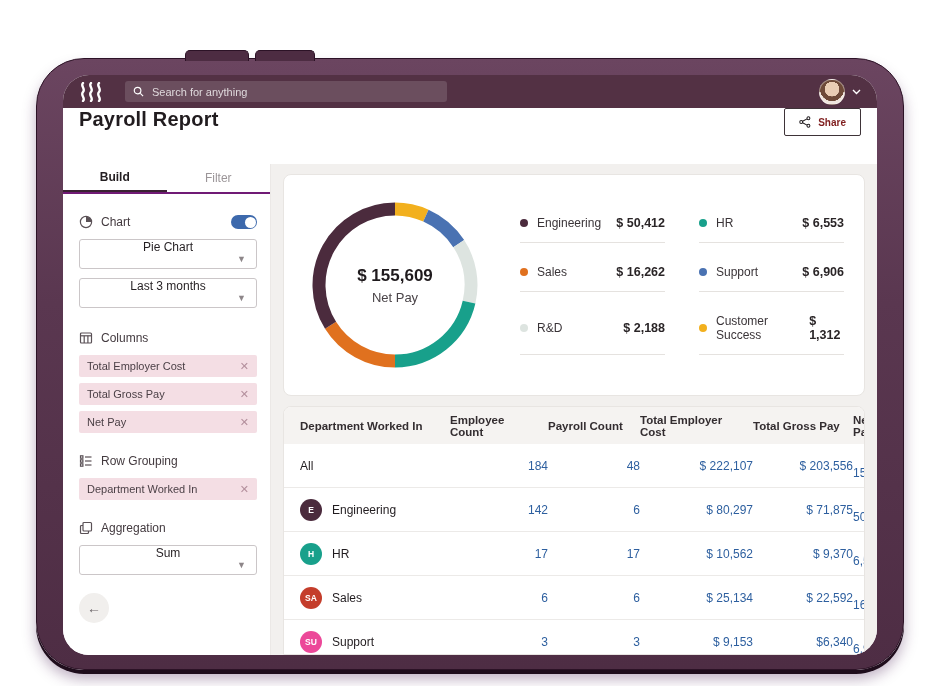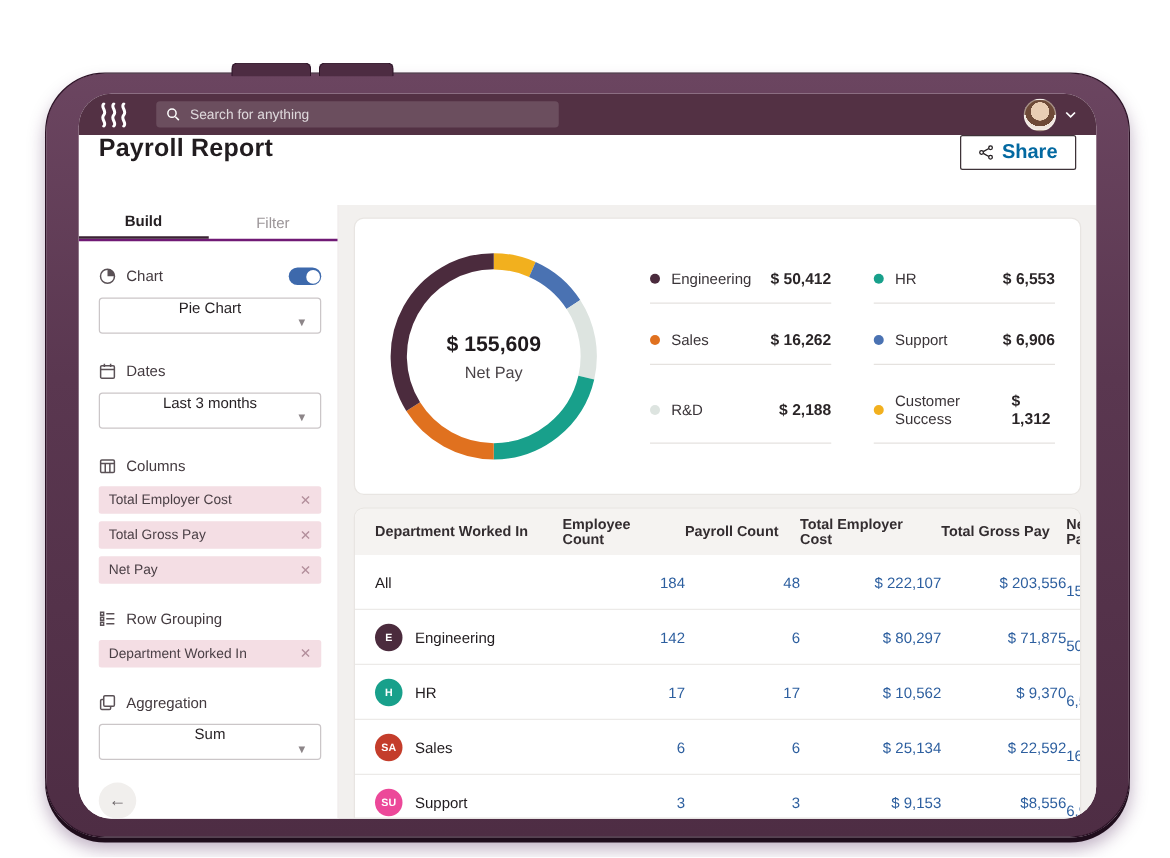--- a/index.html
+++ b/index.html
@@ -29,21 +29,21 @@
   .userarea{margin-left:auto;display:flex;align-items:center;gap:7px;}
   .avatar{width:24px;height:24px;border-radius:50%;
     background:radial-gradient(circle at 50% 38%,#e9cdb4 0 38%,#6e4a38 39% 62%,#f0e6de 63%);
     border:1px solid rgba(255,255,255,.4);}
 
   
   .appheader{flex:0 0 56px;background:#fff;display:flex;align-items:flex-start;padding:0 16px;}
   .page-title{font-size:20px;font-weight:700;color:#211c1f;letter-spacing:.2px;}
   .hbtns{margin-left:auto;display:flex;gap:10px;}
   .hbtn{height:28px;padding:0 14px;background:#fff;border:1px solid #3e3338;border-radius:2px;
-    display:flex;align-items:center;gap:7px;font-size:16px;font-weight:600;color:#0369a1;cursor:pointer;}
+    display:flex;align-items:center;gap:7px;font-size:10px;font-weight:600;color:#7f1d1d;cursor:pointer;}
 
   
   .appbody{flex:1;display:flex;min-height:0;}
   .sidebar{width:178px;flex:0 0 178px;background:#fff;border-right:1px solid #ebe8e6;
     padding:0 13px 0 16px;display:flex;flex-direction:column;}
   .tabs{display:flex;height:28px;margin:0 -13px 0 -16px;border-bottom:2px solid #701a75;}
   .tab{flex:1;display:flex;align-items:center;justify-content:center;font-size:12px;color:#9b9598;
     cursor:pointer;}
   .tab.active{color:#241f22;font-weight:700;border-bottom:2px solid #3a2233;}
   .sec-row{display:flex;align-items:center;gap:8px;margin-top:20px;height:16px;}
@@ -171,33 +171,20 @@
             <span class="sec-label">Chart</span>
             <div class="toggle">
                 <div class="knob"></div>
               </div>
           </div>
           <div class="select">
             <span>Pie Chart</span>
             <span class="chev">▼</span>
           </div>
 
-          <div class="sec-row tight">
-            <span class="sec-icon">
-              <svg width="14" height="14" viewBox="0 0 14 14">
-                  <g fill="none" stroke="#5a5156" stroke-width="1.2">
-                    <rect x="1.5" y="2.5" width="11" height="10" rx="1"></rect>
-                    <line x1="1.5" y1="5.5" x2="12.5" y2="5.5"></line>
-                    <line x1="4.5" y1="1" x2="4.5" y2="3.5"></line>
-                    <line x1="9.5" y1="1" x2="9.5" y2="3.5"></line>
-                  </g>
-                </svg>
-            </span>
-            <span class="sec-label">Dates</span>
-          </div>
           <div class="select">
             <span>Last 3 months</span>
             <span class="chev">▼</span>
           </div>
 
           <div class="sec-row tight">
             <span class="sec-icon">
               <svg width="14" height="14" viewBox="0 0 14 14">
                   <g fill="none" stroke="#5a5156" stroke-width="1.2">
                     <rect x="1.5" y="2" width="11" height="10" rx="1"></rect>
@@ -372,21 +359,21 @@
                   <div class="num">$ 16,262</div>
                 </div>
                 <div class="trow">
                   <div class="dept">
                     <span class="dav" style="background: #ec4899;">SU</span>
                     <span>Support</span>
                   </div>
                   <div class="num">3</div>
                   <div class="num">3</div>
                   <div class="num">$ 9,153</div>
-                  <div class="num">$8,556</div>
+                  <div class="num">$6,340</div>
                   <div class="num">$ 6,906</div>
                 </div>
               </div>
           </div>
 
         </div>
       </div>
 
     </div>
   </div>

